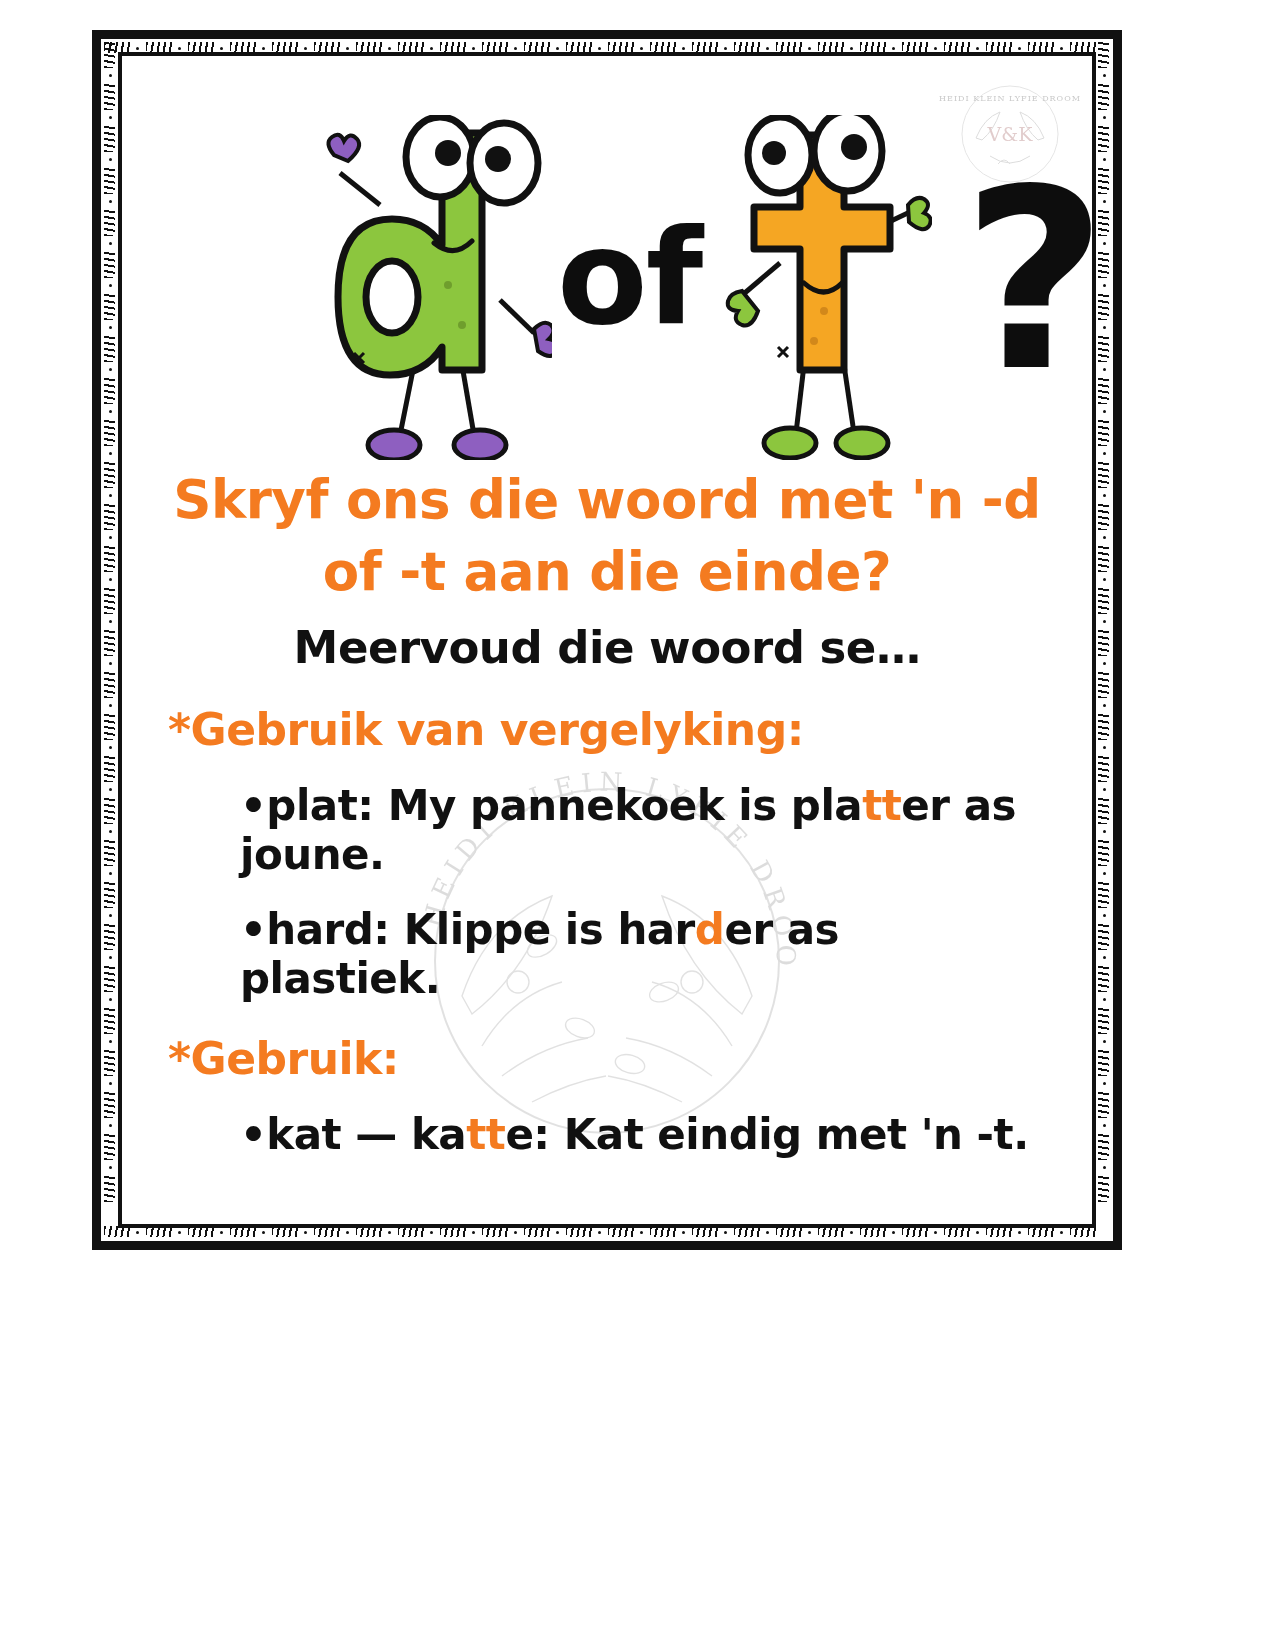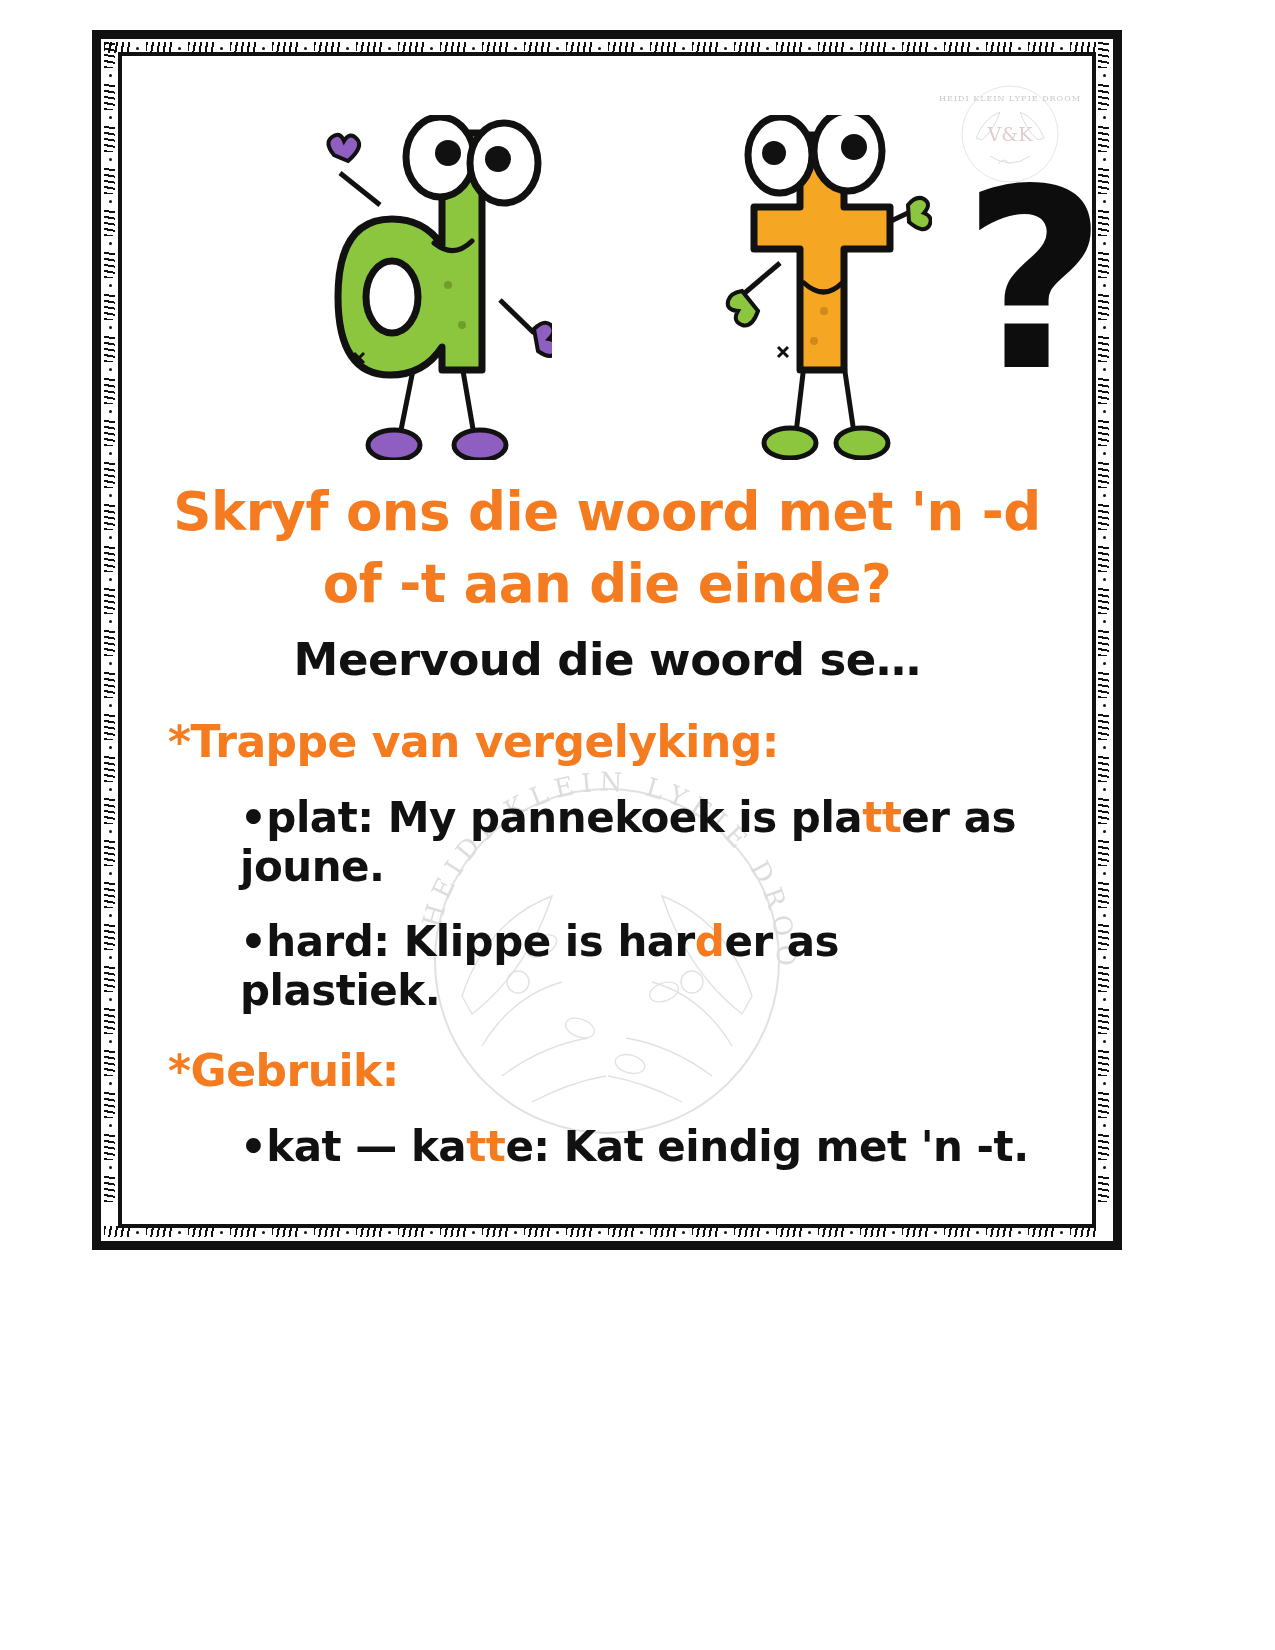--- a/index.html
+++ b/index.html
@@ -113,21 +113,21 @@
     top: 72px;
     font-family: "DejaVu Sans", sans-serif;
     font-size: 250px;
     font-weight: bold;
     color: #0d0d0d;
     line-height: 0.95;
   }
 
   
   .headline {
-    margin-top: 16px;
+    margin-top: 4px;
     text-align: center;
     color: #f47b20;
     font-size: 53px;
     font-weight: bold;
     line-height: 1.35;
     letter-spacing: -0.5px;
     font-family: "DejaVu Sans", sans-serif;
   }
   .subline {
     text-align: center;
@@ -492,20 +492,21 @@
               <ellipse cx="182" cy="48" rx="34" ry="40" fill="#ffffff" stroke="#111" stroke-width="7"></ellipse>
               <circle cx="126" cy="38" r="13" fill="#111"></circle>
               <circle cx="176" cy="44" r="13" fill="#111"></circle>
 
               <circle cx="126" cy="170" r="4" fill="#6f9e2d"></circle>
               <circle cx="140" cy="210" r="4" fill="#6f9e2d"></circle>
               <path d="M32 238 l10 10 M42 238 l-10 10" stroke="#111" stroke-width="3"></path>
             </svg>
           </div>
 
+          <div class="bigword">of</div>
 
           <div class="char char-t">
             <svg width="210" height="345" viewBox="0 0 210 345" aria-hidden="true">
 
               <path d="M82 250 L74 318" stroke="#111" stroke-width="5" fill="none"></path>
               <path d="M122 250 L132 318" stroke="#111" stroke-width="5" fill="none"></path>
               <ellipse cx="68" cy="328" rx="26" ry="15" fill="#8cc63e" stroke="#111" stroke-width="5"></ellipse>
               <ellipse cx="140" cy="328" rx="26" ry="15" fill="#8cc63e" stroke="#111" stroke-width="5"></ellipse>
 
               <path d="M58 148 L18 182" stroke="#111" stroke-width="5" fill="none"></path>
@@ -527,21 +528,21 @@
             </svg>
           </div>
 
           <div class="qmark">?</div>
         </div>
       </div>
 
       <div class="headline">Skryf ons die woord met 'n -d of -t aan die einde?</div>
       <div class="subline">Meervoud die woord se…</div>
 
-      <div class="section-head">*Trappe van vergelyking:</div>
+      <div class="section-head">*Gebruik van vergelyking:</div>
 
       <div class="bullet">
         <span>•plat: My pannekoek is pla</span><span class="hl">tt</span><span>er as joune.</span>
       </div>
 
       <div class="bullet">
         <span>•hard: Klippe is har</span><span class="hl">d</span><span>er as plastiek.</span>
       </div>
 
       <div class="section-head">*Gebruik:</div>

